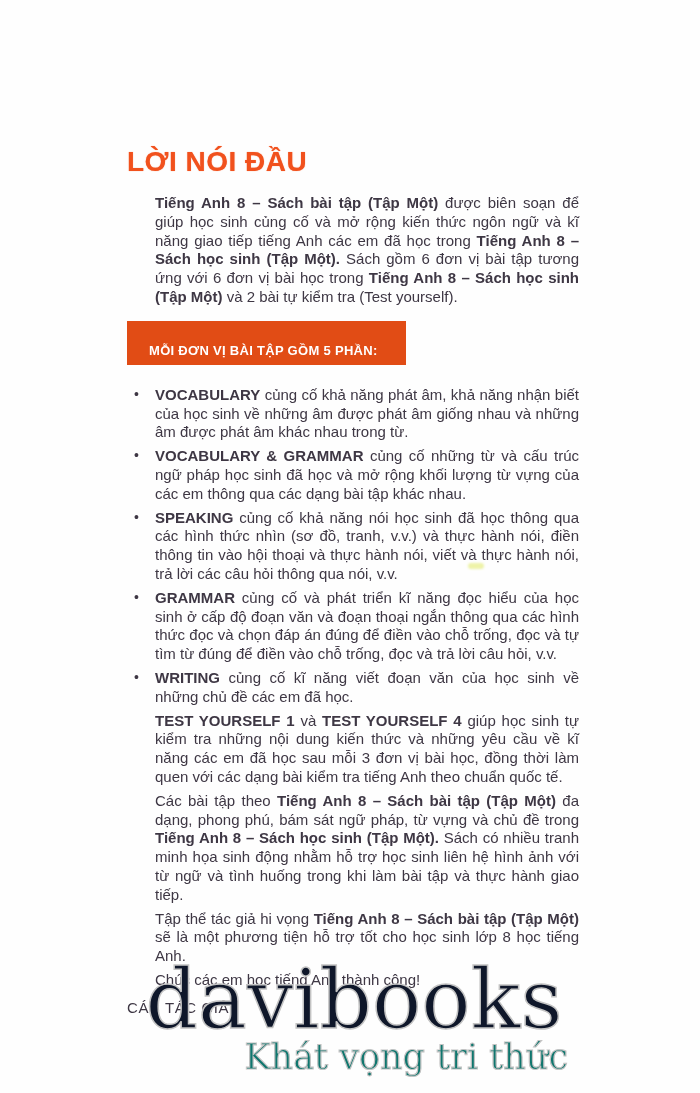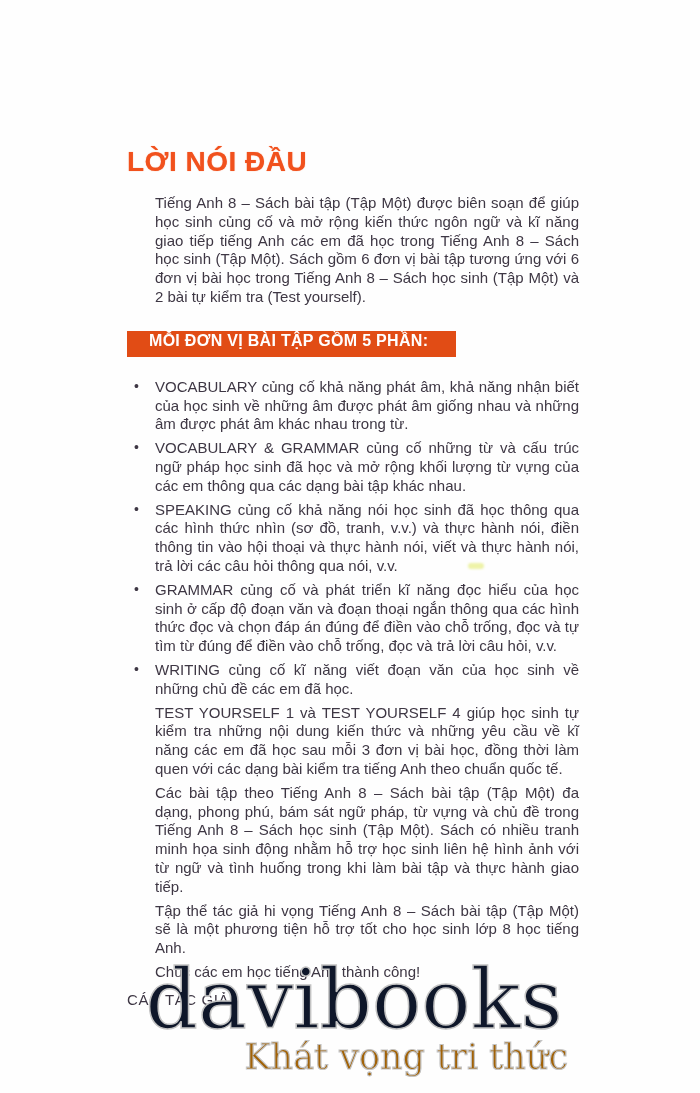--- a/index.html
+++ b/index.html
@@ -30,62 +30,62 @@
     letter-spacing:.5px;
     text-shadow:0 0 1px rgba(241,81,29,.6);
   }
   .body-text{
     font-size:15px;line-height:18.8px;
     text-align:justify;
   }
   .intro{margin:0 0 0 28px;}
   .banner{
     display:inline-block;
-    margin-top:24px;
+    margin-top:14px;
     background:var(--banner-bg);
     color:var(--banner-text);
-    font-size:16px;font-weight:700;
+    font-size:13px;font-weight:700;
     letter-spacing:.3px;
-    padding:1px 28px 7px 22px;
+    padding:22px 28px 7px 22px;
   }
   .parts-list{
     list-style:none;margin:21px 0 0 0;padding:0;
   }
   .parts-list li{
     position:relative;
     margin:0 0 5px 28px;
   }
   .bullet-dot{
     position:absolute;left:-21px;top:-1px;
     font-size:14px;color:var(--body-text);
   }
   .para{margin:5px 0 0 28px;}
   .signature{
     margin:9px 6px 0 0;
     font-size:15px;letter-spacing:.6px;
     text-align:left;
   }
-  b{font-weight:400;}
+  b{font-weight:700;}
   .watermark{
     position:absolute;left:140px;top:958px;width:428px;
     pointer-events:none;
   }
   .wm-brand{
     font-family:"DejaVu Serif",serif;
     font-size:82px;line-height:84px;
     text-align:center;
     color:#0f172a;
     -webkit-text-stroke:1.5px var(--watermark-outline);
   }
   .wm-tagline{
     font-family:"DejaVu Serif",serif;
     font-size:35px;line-height:38px;
     text-align:right;
     margin-top:-4px;
-    color:#a16207;
+    color:#0f766e;
     -webkit-text-stroke:1.2px var(--watermark-outline);
   }
   .speck{
     position:absolute;left:468px;top:563px;width:16px;height:6px;
     background:rgba(224,233,96,.55);border-radius:3px;filter:blur(1px);
   }
 </style>
 </head>
 <body>
 

